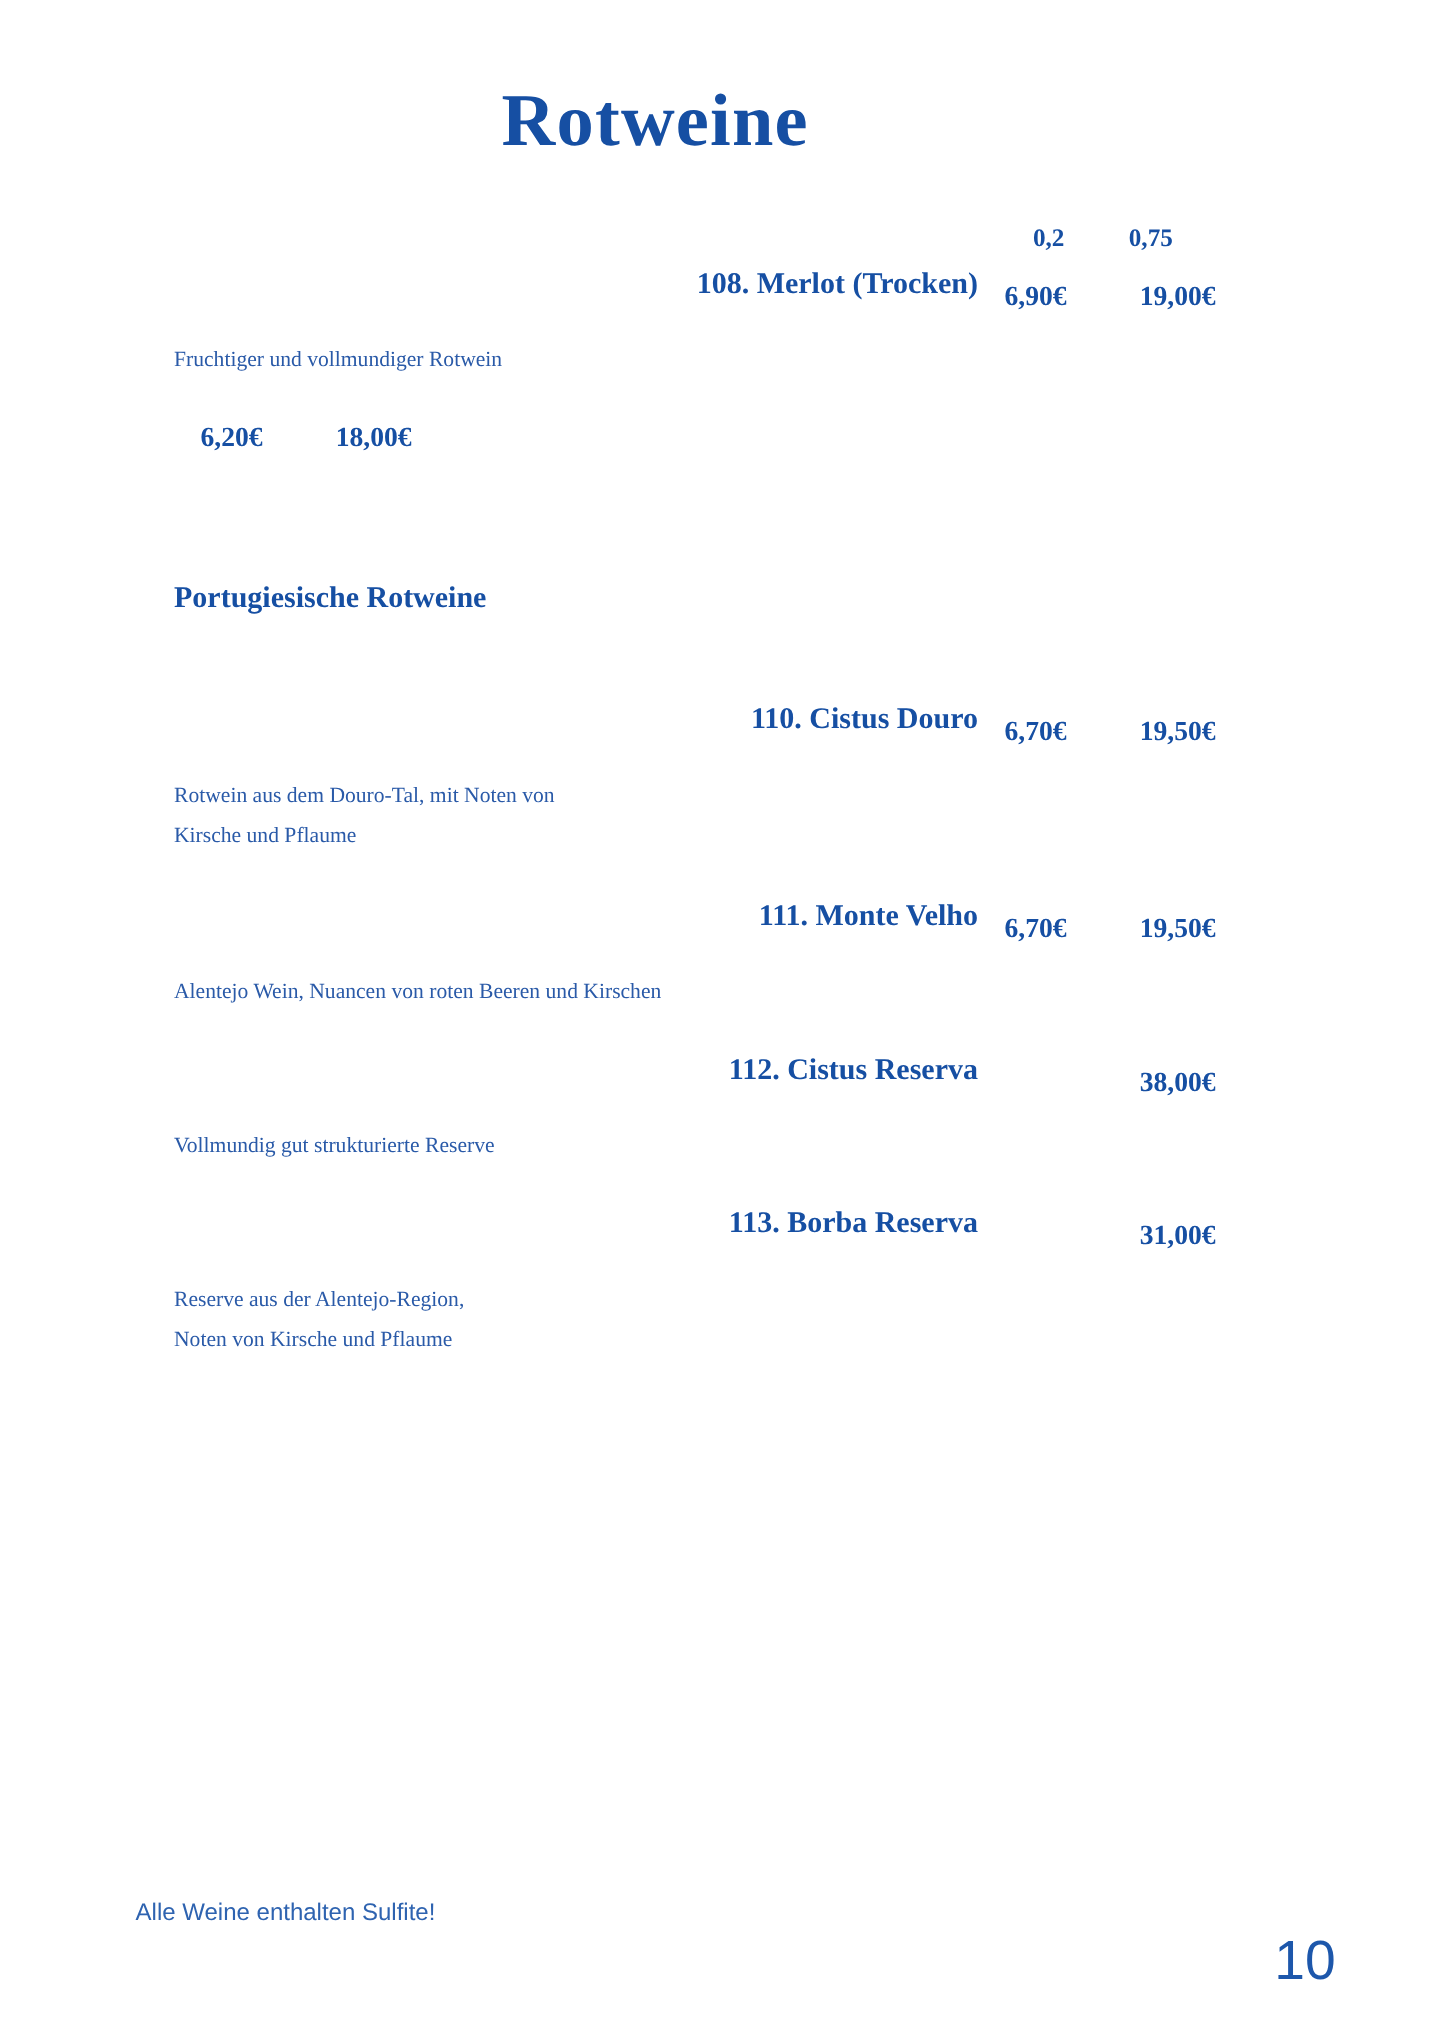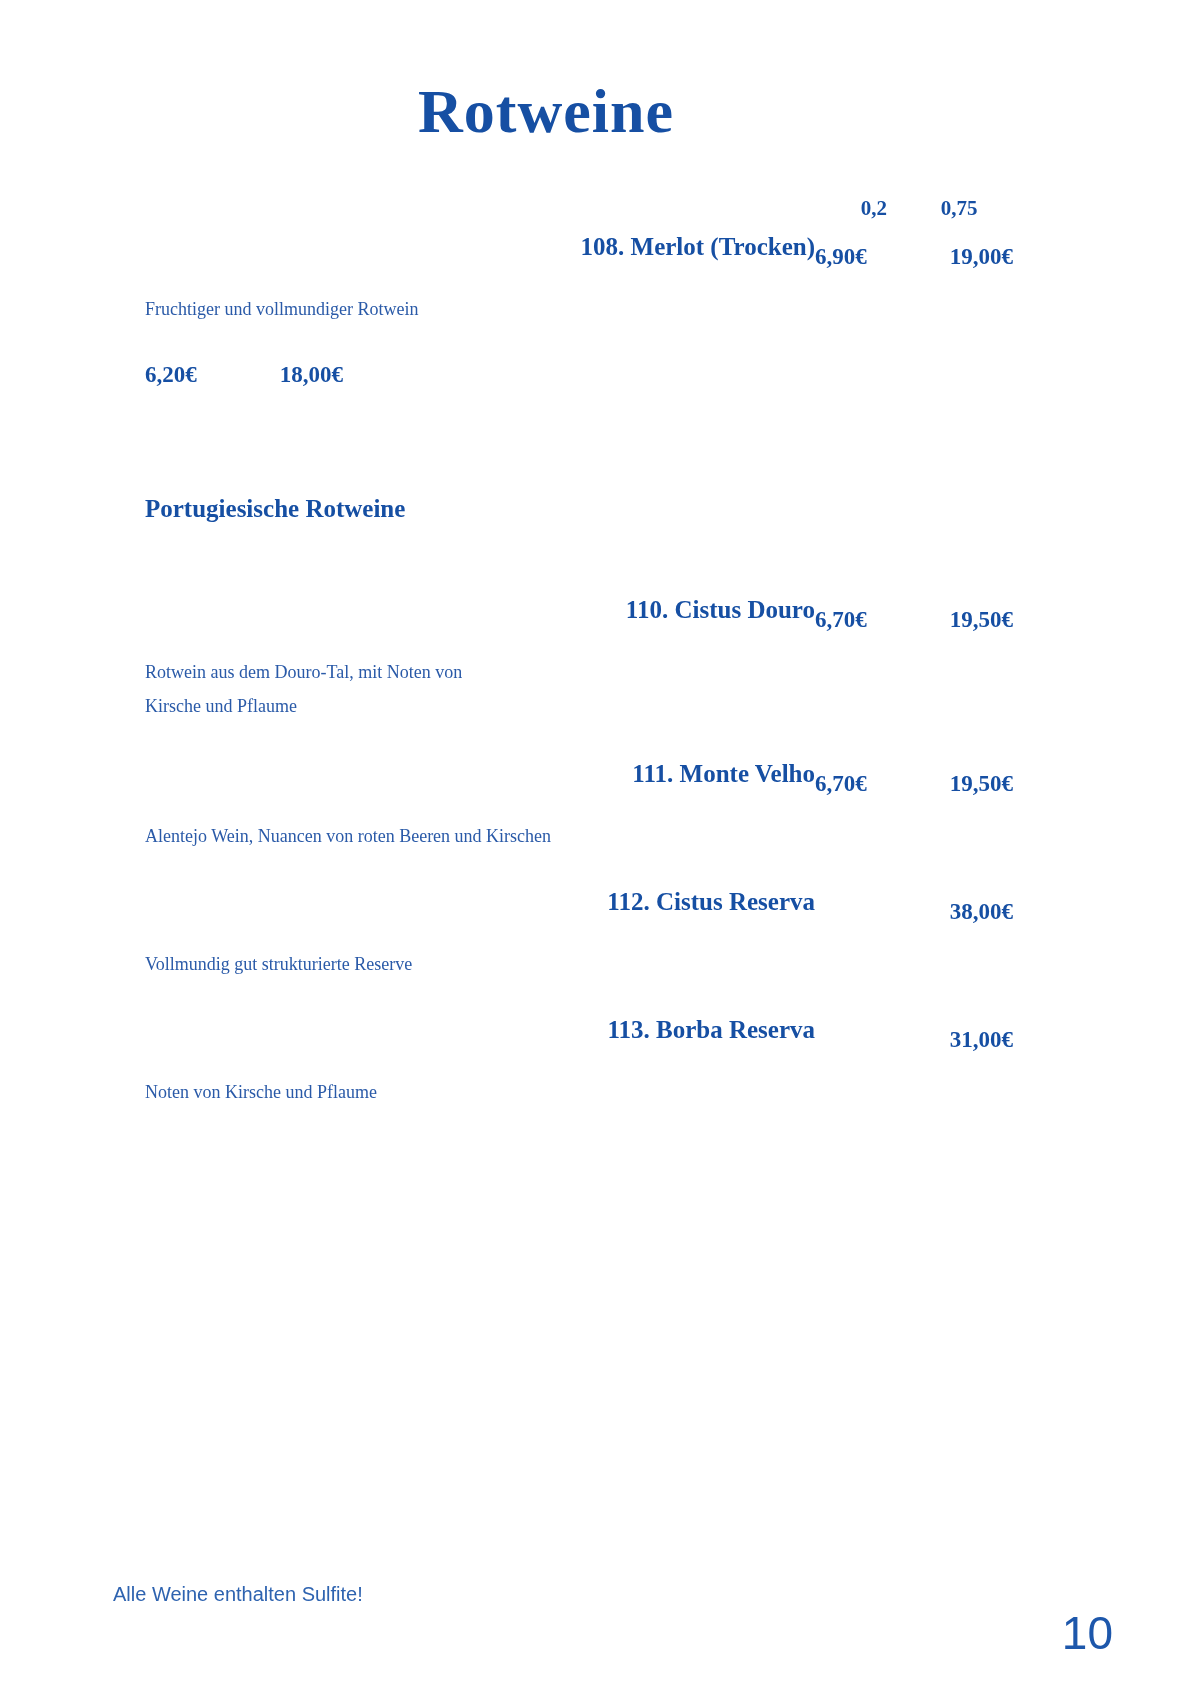--- a/index.html
+++ b/index.html
@@ -10,21 +10,21 @@
   }
   *{box-sizing:border-box;}
   html,body{margin:0;padding:0;}
   body{
     width:1191px;height:1684px;
     background:#ffffff;
     position:relative;
     font-family:"Liberation Serif","DejaVu Serif",serif;
     overflow:hidden;
   }
-  .content{padding:10px 178px 0 145px;}
+  .content{padding:0 178px 0 145px;}
 
   .menu-title{
     text-align:center;
     font-size:62px;
     font-weight:bold;
     color:var(--accent-bold);
     padding-top:64px;
     line-height:74px;
     letter-spacing:1px;
     transform:translateX(-33px);
@@ -50,21 +50,21 @@
   }
   .item-desc{font-size:18px;line-height:34px;color:var(--accent-regular);margin-top:28px;}
   .desc-line{display:block;white-space:nowrap;}
 
   .price-block{
     display:flex;flex-shrink:0;
     padding-top:12px;
     font-size:23px;font-weight:bold;color:var(--accent-bold);
     line-height:30px;
   }
-  .price-block .pc-small{width:96px;text-align:left;}
+  .price-block .pc-small{width:96px;text-align:center;}
   .price-block .pc-large{width:102px;text-align:right;}
 
   .section-heading{
     font-size:25px;font-weight:bold;
     color:var(--accent-bold);
     line-height:30px;
     margin-top:104px;
   }
 
   .mt-8{margin-top:8px;}
@@ -160,20 +160,21 @@
     <div class="price-block">
       <div class="pc-small"></div>
       <div class="pc-large">38,00€</div>
     </div>
   </div>
 
   <div class="item mt-32">
     <div class="item-text">
       <div class="item-name">113. Borba Reserva</div>
       <div class="item-desc">
+        <span class="desc-line">Reserve aus der Alentejo-Region,</span>
         <span class="desc-line">Noten von Kirsche und Pflaume</span>
       </div>
     </div>
     <div class="price-block">
       <div class="pc-small"></div>
       <div class="pc-large">31,00€</div>
     </div>
   </div>
 
 </div>

